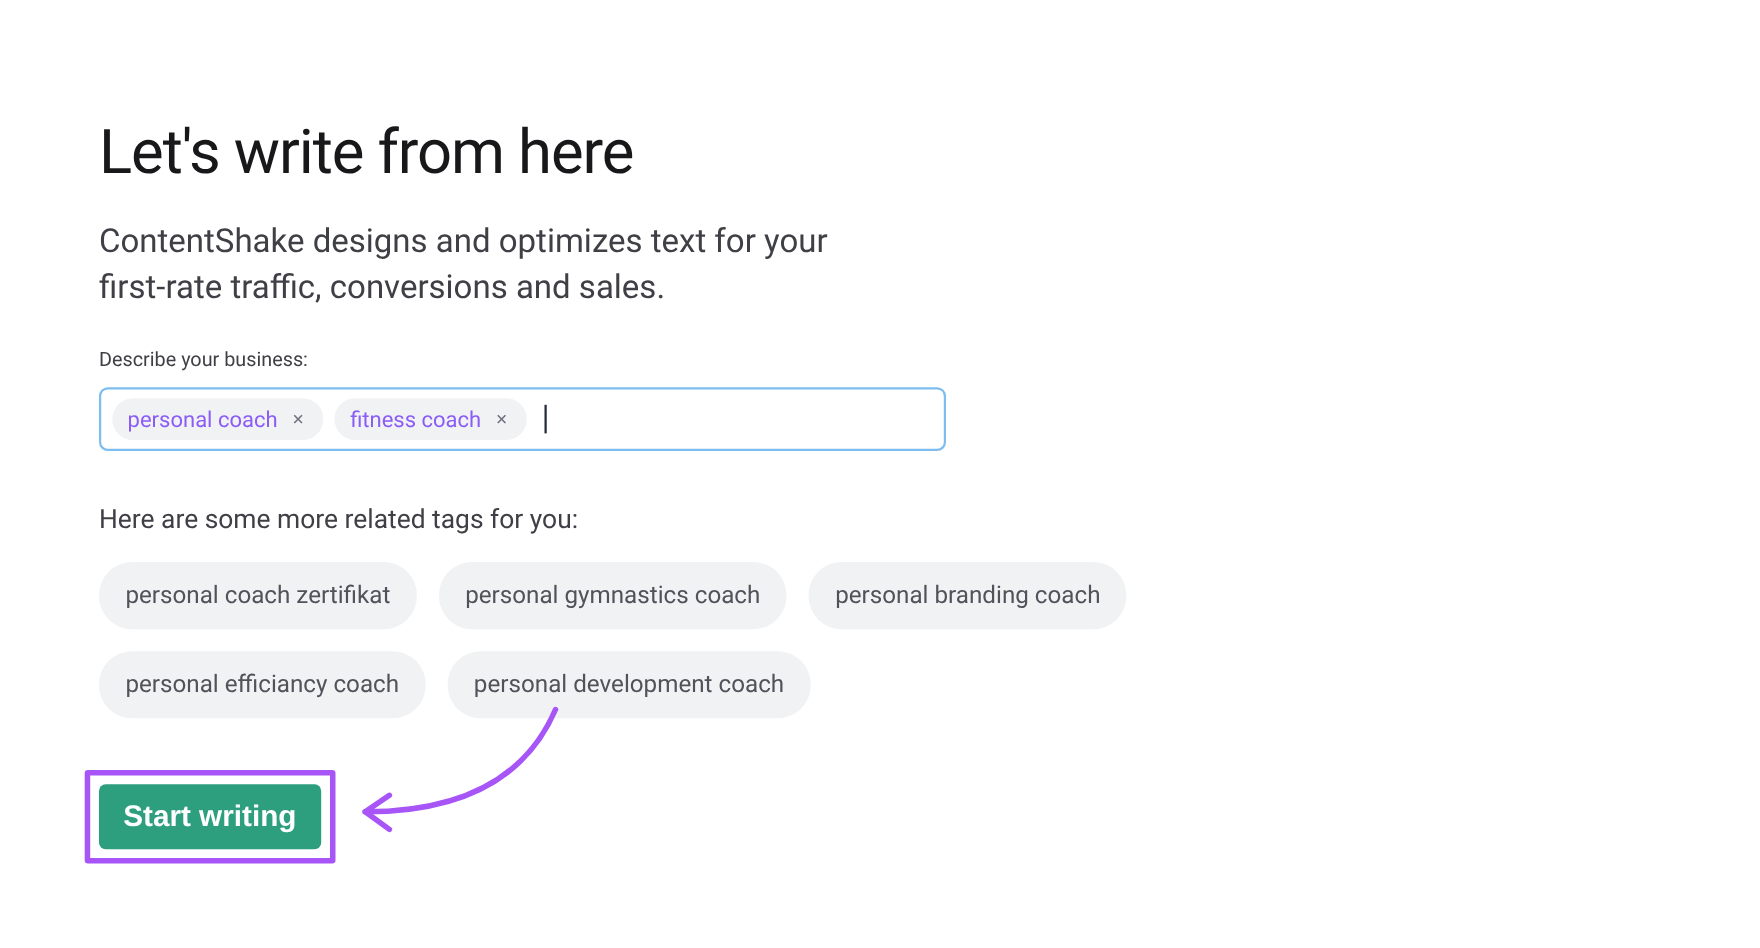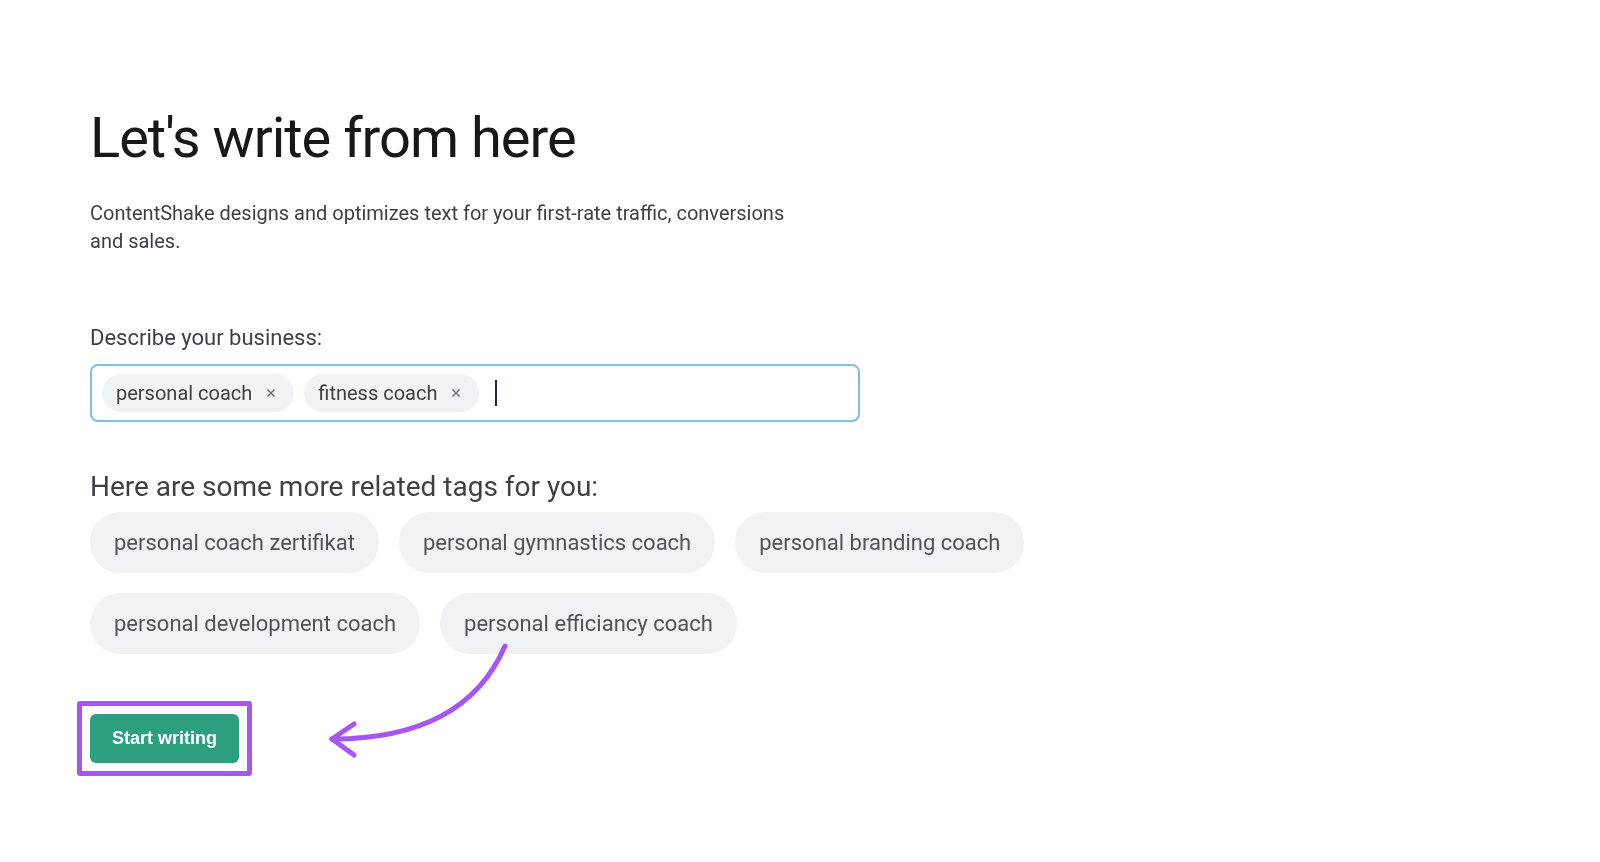--- a/index.html
+++ b/index.html
@@ -16,28 +16,28 @@
     }
     .page-title {
       font-size: 56px;
       font-weight: 400;
       color: #18181b;
       letter-spacing: -1px;
       margin-bottom: 28px;
       margin-top: 20px;
     }
     .subtitle {
-      font-size: 20px;
+      font-size: 30px;
       color: #3f3f46;
       line-height: 1.4;
-      margin-bottom: 70px;
+      margin-bottom: 34px;
       max-width: 700px;
     }
     .field-label {
-      font-size: 22px;
+      font-size: 18px;
       color: #3f3f46;
       margin-bottom: 14px;
     }
     .tag-input-box {
       border: 2px solid #7dbdf0;
       border-radius: 8px;
       padding: 8px 10px;
       display: flex;
       align-items: center;
       flex-wrap: wrap;
@@ -46,21 +46,21 @@
       margin-bottom: 48px;
     }
     .tag {
       background: #f1f2f4;
       border-radius: 22px;
       padding: 7px 14px;
       display: inline-flex;
       align-items: center;
       gap: 10px;
       font-size: 20px;
-      color: #404040;
+      color: #8b5cf6;
     }
     .tag-remove {
       display: inline-flex;
       align-items: center;
       justify-content: center;
       width: 18px;
       height: 18px;
       cursor: pointer;
     }
     .tag-remove svg {
@@ -69,23 +69,23 @@
       stroke: #6b7280;
       stroke-width: 2.5;
     }
     .cursor-blink {
       width: 2px;
       height: 26px;
       background: #1f2937;
       margin-left: 6px;
     }
     .related-label {
-      font-size: 28px;
+      font-size: 24px;
       color: #3f3f46;
-      margin-bottom: 9px;
+      margin-bottom: 25px;
     }
     .suggestion-row {
       display: flex;
       flex-wrap: wrap;
       gap: 20px;
       max-width: 1000px;
       margin-bottom: 60px;
     }
     .suggestion-tag {
       background: #f1f2f4;
@@ -110,21 +110,21 @@
       border: 5px solid #a855f7;
       border-radius: 3px;
       pointer-events: none;
     }
     .start-button {
       background: #2d9f7f;
       color: #ffffff;
       border: none;
       border-radius: 6px;
       padding: 14px 22px;
-      font-size: 18px;
+      font-size: 27px;
       font-weight: 600;
       cursor: pointer;
       position: relative;
     }
     .annotation-arrow {
       position: absolute;
       left: 220px;
       top: -80px;
       width: 210px;
       height: 140px;
@@ -160,22 +160,22 @@
   </span>
   <span class="cursor-blink"></span>
 </div>
 
 <div class="related-label">Here are some more related tags for you:</div>
 
 <div class="suggestion-row">
   <span class="suggestion-tag">personal coach zertifikat</span>
   <span class="suggestion-tag">personal gymnastics coach</span>
   <span class="suggestion-tag">personal branding coach</span>
+  <span class="suggestion-tag">personal efficiancy coach</span>
   <span class="suggestion-tag">personal development coach</span>
-  <span class="suggestion-tag">personal efficiancy coach</span>
 </div>
 
 <div class="start-button-container">
   <div class="highlight-box"></div>
   <button class="start-button">Start writing</button>
   <svg class="annotation-arrow" viewBox="0 0 210 140">
     <path d="M 195 12 Q 155 105, 22 105" stroke="#a855f7" stroke-width="5" fill="none" stroke-linecap="round"></path>
     <path d="M 22 105 L 44 90 M 22 105 L 44 121" stroke="#a855f7" stroke-width="5" fill="none" stroke-linecap="round"></path>
   </svg>
 </div>

